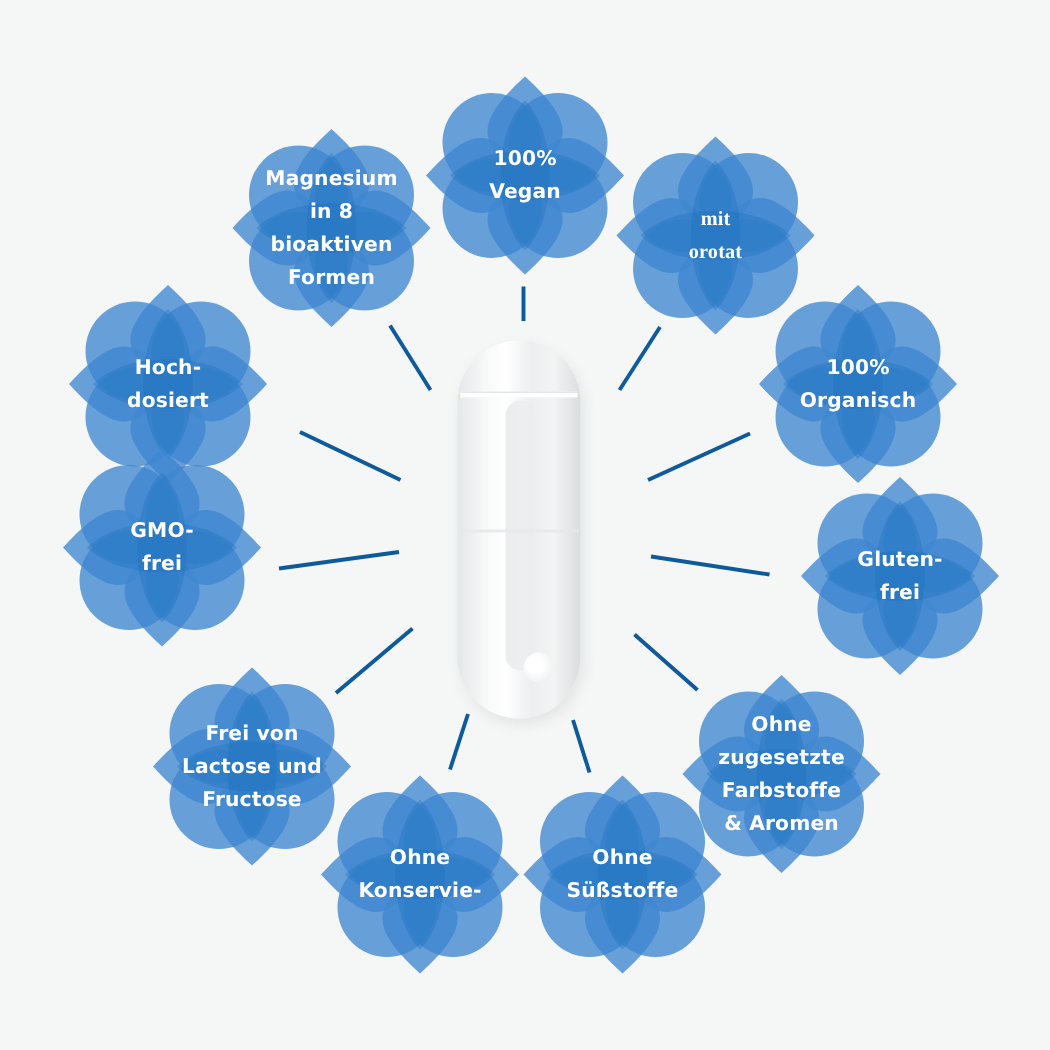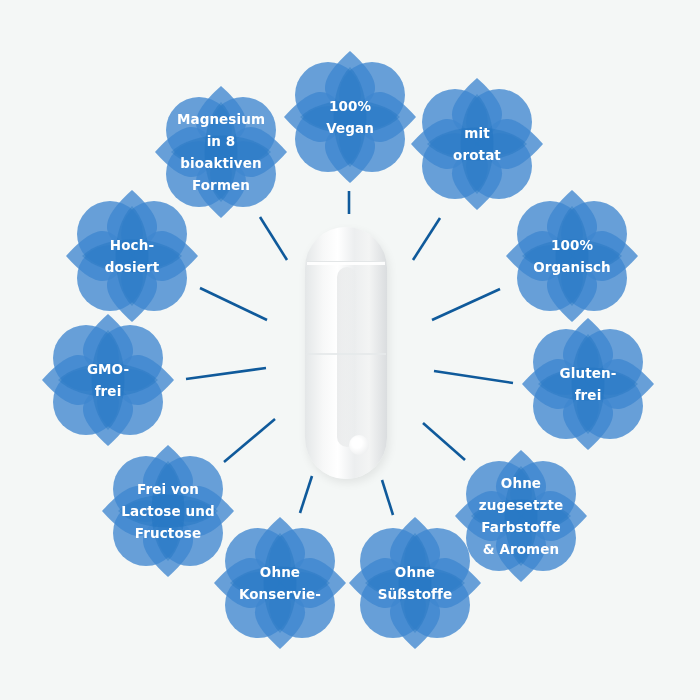--- a/index.html
+++ b/index.html
@@ -113,41 +113,41 @@
             <path d="M0,-50 C 22,-28 22,28 0,50 C -22,28 -22,-28 0,-50 Z" transform="rotate(90)" fill="#1a6fbd" fill-opacity="0.35"></path>
           </g>
     </svg>
     <div class="label">
           <span>Magnesium</span>
           <span>in 8</span>
           <span>bioaktiven</span>
           <span>Formen</span>
         </div>
   </div>
-      <div class="flower" style="left: 477px; top: 144px;">
+      <div class="flower" style="left: 477px; top: 157px; font-family: Liberation Serif, serif;">
     <svg viewBox="-68 -68 136 136">
       <g class="petals">
             <circle cx="-22" cy="-22" r="33" fill="#3f87cf" fill-opacity="0.78"></circle>
             <circle cx="22" cy="-22" r="33" fill="#3f87cf" fill-opacity="0.78"></circle>
             <circle cx="-22" cy="22" r="33" fill="#3f87cf" fill-opacity="0.78"></circle>
             <circle cx="22" cy="22" r="33" fill="#3f87cf" fill-opacity="0.78"></circle>
             <path d="M0,0 C 26,-18 40,-30 0,-66 C -40,-30 -26,-18 0,0 Z" transform="rotate(0)" fill="#3f87cf" fill-opacity="0.78"></path>
             <path d="M0,0 C 26,-18 40,-30 0,-66 C -40,-30 -26,-18 0,0 Z" transform="rotate(90)" fill="#3f87cf" fill-opacity="0.78"></path>
             <path d="M0,0 C 26,-18 40,-30 0,-66 C -40,-30 -26,-18 0,0 Z" transform="rotate(180)" fill="#3f87cf" fill-opacity="0.78"></path>
             <path d="M0,0 C 26,-18 40,-30 0,-66 C -40,-30 -26,-18 0,0 Z" transform="rotate(270)" fill="#3f87cf" fill-opacity="0.78"></path>
             <path d="M0,-50 C 22,-28 22,28 0,50 C -22,28 -22,-28 0,-50 Z" transform="rotate(0)" fill="#1a6fbd" fill-opacity="0.35"></path>
             <path d="M0,-50 C 22,-28 22,28 0,50 C -22,28 -22,-28 0,-50 Z" transform="rotate(90)" fill="#1a6fbd" fill-opacity="0.35"></path>
           </g>
     </svg>
     <div class="label">
           <span>mit</span>
           <span>orotat</span>
         </div>
   </div>
-      <div class="flower" style="left: 132px; top: 256px;">
+      <div class="flower" style="left: 112px; top: 256px;">
     <svg viewBox="-68 -68 136 136">
       <g class="petals">
             <circle cx="-22" cy="-22" r="33" fill="#3f87cf" fill-opacity="0.78"></circle>
             <circle cx="22" cy="-22" r="33" fill="#3f87cf" fill-opacity="0.78"></circle>
             <circle cx="-22" cy="22" r="33" fill="#3f87cf" fill-opacity="0.78"></circle>
             <circle cx="22" cy="22" r="33" fill="#3f87cf" fill-opacity="0.78"></circle>
             <path d="M0,0 C 26,-18 40,-30 0,-66 C -40,-30 -26,-18 0,0 Z" transform="rotate(0)" fill="#3f87cf" fill-opacity="0.78"></path>
             <path d="M0,0 C 26,-18 40,-30 0,-66 C -40,-30 -26,-18 0,0 Z" transform="rotate(90)" fill="#3f87cf" fill-opacity="0.78"></path>
             <path d="M0,0 C 26,-18 40,-30 0,-66 C -40,-30 -26,-18 0,0 Z" transform="rotate(180)" fill="#3f87cf" fill-opacity="0.78"></path>
             <path d="M0,0 C 26,-18 40,-30 0,-66 C -40,-30 -26,-18 0,0 Z" transform="rotate(270)" fill="#3f87cf" fill-opacity="0.78"></path>
@@ -173,41 +173,41 @@
             <path d="M0,0 C 26,-18 40,-30 0,-66 C -40,-30 -26,-18 0,0 Z" transform="rotate(270)" fill="#3f87cf" fill-opacity="0.78"></path>
             <path d="M0,-50 C 22,-28 22,28 0,50 C -22,28 -22,-28 0,-50 Z" transform="rotate(0)" fill="#1a6fbd" fill-opacity="0.35"></path>
             <path d="M0,-50 C 22,-28 22,28 0,50 C -22,28 -22,-28 0,-50 Z" transform="rotate(90)" fill="#1a6fbd" fill-opacity="0.35"></path>
           </g>
     </svg>
     <div class="label">
           <span>100%</span>
           <span>Organisch</span>
         </div>
   </div>
-      <div class="flower" style="left: 108px; top: 380px;">
+      <div class="flower" style="left: 108px; top: 365px;">
     <svg viewBox="-68 -68 136 136">
       <g class="petals">
             <circle cx="-22" cy="-22" r="33" fill="#3f87cf" fill-opacity="0.78"></circle>
             <circle cx="22" cy="-22" r="33" fill="#3f87cf" fill-opacity="0.78"></circle>
             <circle cx="-22" cy="22" r="33" fill="#3f87cf" fill-opacity="0.78"></circle>
             <circle cx="22" cy="22" r="33" fill="#3f87cf" fill-opacity="0.78"></circle>
             <path d="M0,0 C 26,-18 40,-30 0,-66 C -40,-30 -26,-18 0,0 Z" transform="rotate(0)" fill="#3f87cf" fill-opacity="0.78"></path>
             <path d="M0,0 C 26,-18 40,-30 0,-66 C -40,-30 -26,-18 0,0 Z" transform="rotate(90)" fill="#3f87cf" fill-opacity="0.78"></path>
             <path d="M0,0 C 26,-18 40,-30 0,-66 C -40,-30 -26,-18 0,0 Z" transform="rotate(180)" fill="#3f87cf" fill-opacity="0.78"></path>
             <path d="M0,0 C 26,-18 40,-30 0,-66 C -40,-30 -26,-18 0,0 Z" transform="rotate(270)" fill="#3f87cf" fill-opacity="0.78"></path>
             <path d="M0,-50 C 22,-28 22,28 0,50 C -22,28 -22,-28 0,-50 Z" transform="rotate(0)" fill="#1a6fbd" fill-opacity="0.35"></path>
             <path d="M0,-50 C 22,-28 22,28 0,50 C -22,28 -22,-28 0,-50 Z" transform="rotate(90)" fill="#1a6fbd" fill-opacity="0.35"></path>
           </g>
     </svg>
     <div class="label">
           <span>GMO-</span>
           <span>frei</span>
         </div>
   </div>
-      <div class="flower" style="left: 588px; top: 384px;">
+      <div class="flower" style="left: 600px; top: 384px;">
     <svg viewBox="-68 -68 136 136">
       <g class="petals">
             <circle cx="-22" cy="-22" r="33" fill="#3f87cf" fill-opacity="0.78"></circle>
             <circle cx="22" cy="-22" r="33" fill="#3f87cf" fill-opacity="0.78"></circle>
             <circle cx="-22" cy="22" r="33" fill="#3f87cf" fill-opacity="0.78"></circle>
             <circle cx="22" cy="22" r="33" fill="#3f87cf" fill-opacity="0.78"></circle>
             <path d="M0,0 C 26,-18 40,-30 0,-66 C -40,-30 -26,-18 0,0 Z" transform="rotate(0)" fill="#3f87cf" fill-opacity="0.78"></path>
             <path d="M0,0 C 26,-18 40,-30 0,-66 C -40,-30 -26,-18 0,0 Z" transform="rotate(90)" fill="#3f87cf" fill-opacity="0.78"></path>
             <path d="M0,0 C 26,-18 40,-30 0,-66 C -40,-30 -26,-18 0,0 Z" transform="rotate(180)" fill="#3f87cf" fill-opacity="0.78"></path>
             <path d="M0,0 C 26,-18 40,-30 0,-66 C -40,-30 -26,-18 0,0 Z" transform="rotate(270)" fill="#3f87cf" fill-opacity="0.78"></path>

